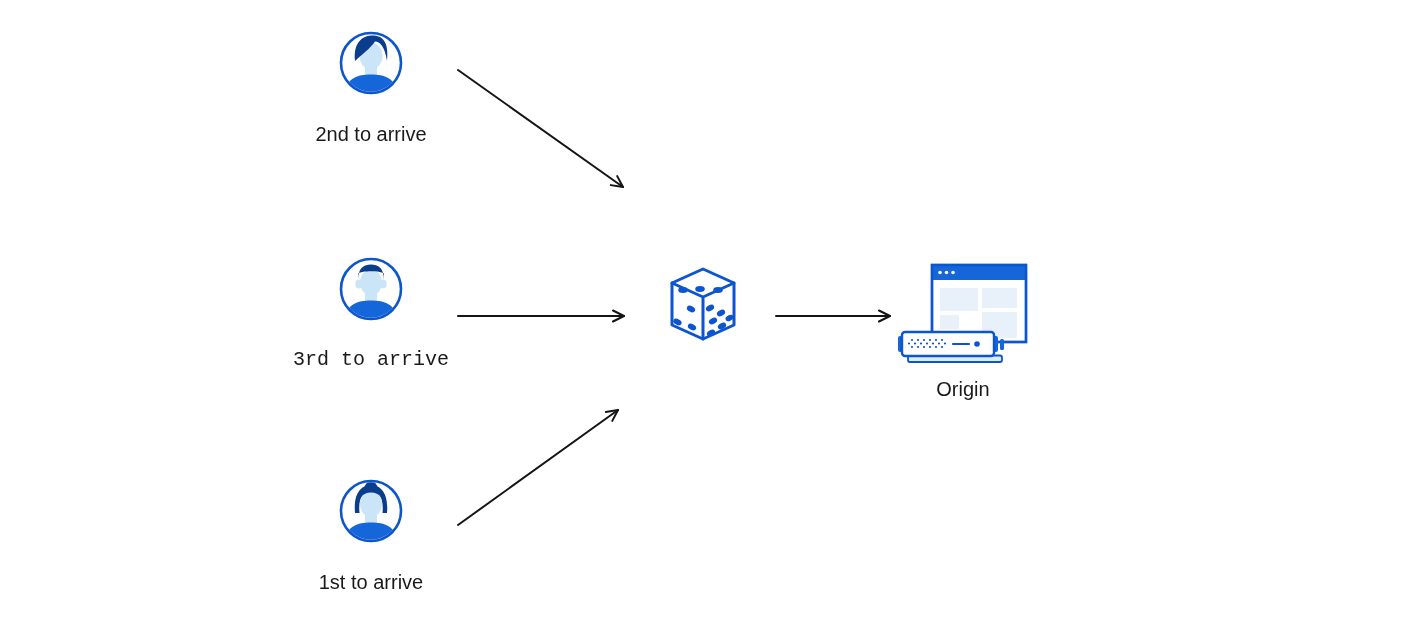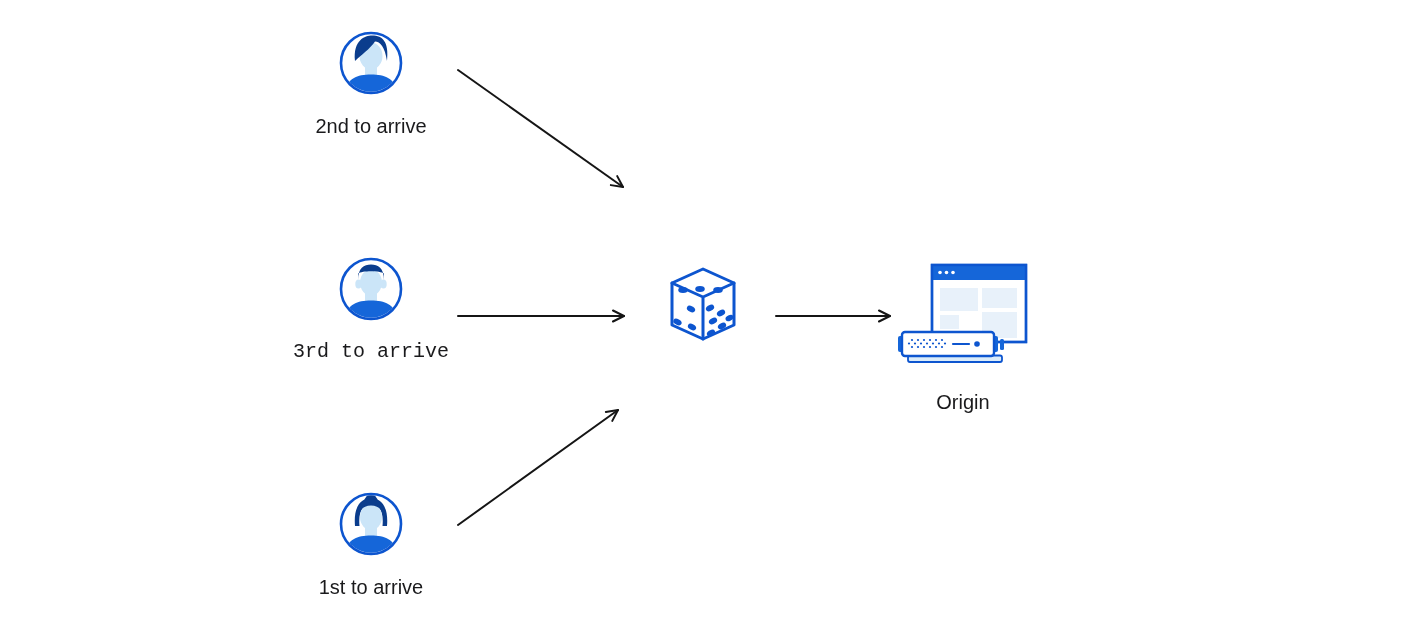--- a/index.html
+++ b/index.html
@@ -18,28 +18,28 @@
   .stage{
     position:relative;
     width:1405px;height:633px;
     background:var(--canvas-bg);
     font-family:"Liberation Sans", sans-serif;
     overflow:hidden;
   }
   .arrows-layer{position:absolute;left:0;top:0;width:1405px;height:633px;}
   .node{position:absolute;display:flex;flex-direction:column;align-items:center;}
   .node-label{
-    margin-top:20px;
+    margin-top:28px;
     font-size:20px;
     line-height:1.1;
     color:var(--text-color);
     text-align:center;
     white-space:nowrap;
   }
-  .origin-label{margin-top:28px;}
+  .origin-label{margin-top:15px;}
   
   .sb{stroke:var(--stroke-blue);}
   .fw{fill:#ffffff;}
   .fb{fill:var(--fill-blue);}
   .fhair{fill:var(--hair-navy);}
   .fface{fill:var(--face-light);}
   .fpanel{fill:var(--panel-light);}
   .fbase{fill:var(--server-base-light);}
   .fpip{fill:var(--stroke-blue);}
   .arrow{stroke:var(--line-black);stroke-width:2;fill:none;stroke-linecap:round;}
@@ -94,21 +94,21 @@
         <ellipse cx="19.5" cy="27" rx="3.2" ry="4.6" class="fface"></ellipse>
         <ellipse cx="44.5" cy="27" rx="3.2" ry="4.6" class="fface"></ellipse>
         <ellipse cx="32" cy="25.5" rx="11" ry="13" class="fface"></ellipse>
         <path d="M19,23 C19,11 25,7.5 32,7.5 C39,7.5 45,11 45,23 L45,16.5 C41,13.5 23,13.5 19,16.5 Z" class="fhair"></path>
       </g>
       <circle cx="32" cy="32" r="30" fill="none" class="sb" stroke-width="2.6"></circle>
     </svg>
     <div class="node-label">3rd to arrive</div>
   </div>
 
-  <div class="node" style="left:306px;top:492px;width:130px;">
+  <div class="node" style="left:306px;top:479px;width:130px;">
     <svg width="64" height="64" viewBox="0 0 64 64">
       <defs>
           <clipPath id="clipC">
             <circle cx="32" cy="32" r="28.8"></circle>
           </clipPath>
         </defs>
       <g clip-path="url(#clipC)">
         <rect x="0" y="0" width="64" height="64" class="fw"></rect>
         <circle cx="32" cy="9" r="6.5" class="fhair"></circle>
         <rect x="26" y="30" width="12" height="16" rx="3" class="fface"></rect>

